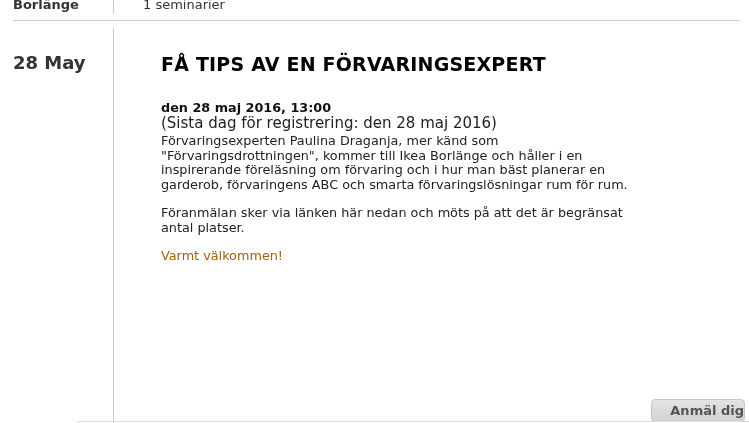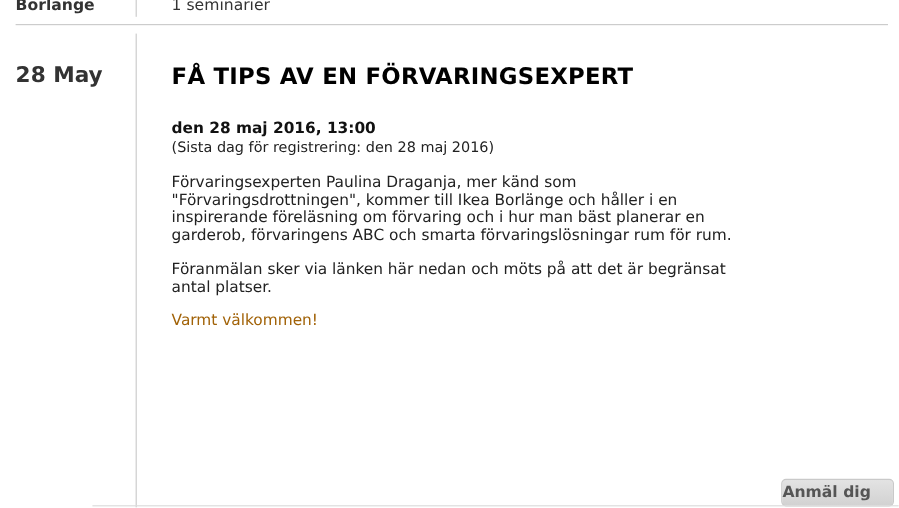--- a/index.html
+++ b/index.html
@@ -33,51 +33,51 @@
   
   .v-divider-main {
     position: absolute; left: 113px; top: 28px; bottom: 0; width: 1px;
     background: #cccccc;
   }
   .event-date {
     position: absolute; left: 13px; top: 52px;
     font-size: 18px; font-weight: bold; color: #333333;
   }
   .event-content {
-    position: absolute; left: 143px; top: 53px; width: 474px;
+    position: absolute; left: 161px; top: 53px; width: 474px;
   }
   .event-title {
     font-size: 19px; line-height: 23px; font-weight: bold; color: #000000;
     letter-spacing: 0.2px;
   }
   .event-datetime {
     margin-top: 25px;
     font-size: 12.8px; line-height: 14.5px; font-weight: bold; color: #111111;
   }
   .event-deadline {
-    font-size: 12px; line-height: 14.5px; color: #222222;
+    font-size: 15px; line-height: 14.5px; color: #222222;
   }
   .event-paragraph {
     margin-top: 14px;
     font-size: 12.8px; line-height: 14.5px; color: #222222;
   }
-  .event-paragraph.first { margin-top: 16px; }
+  .event-paragraph.first { margin-top: 4px; }
   .event-closing {
     margin-top: 14px;
     font-size: 12.8px; line-height: 14.5px; color: #a16207;
   }
   .signup-button {
     position: absolute; left: 651px; top: 399px;
     width: 94px; height: 23px;
     background: linear-gradient(to bottom, #e3e3e3, #d2d2d2);
     border: 1px solid #c9c9c9;
     border-radius: 4px;
     font-family: "DejaVu Sans", "Liberation Sans", sans-serif;
     font-size: 13px; font-weight: bold; color: #555555;
-    text-align: left; line-height: 21px;
+    text-align: right; line-height: 21px;
     cursor: pointer;
   }
   .bottom-line {
     position: absolute; left: 77px; right: 0; bottom: 1px; height: 1px;
     background: #dddddd;
   }
 </style>
 </head>
 <body>
 

